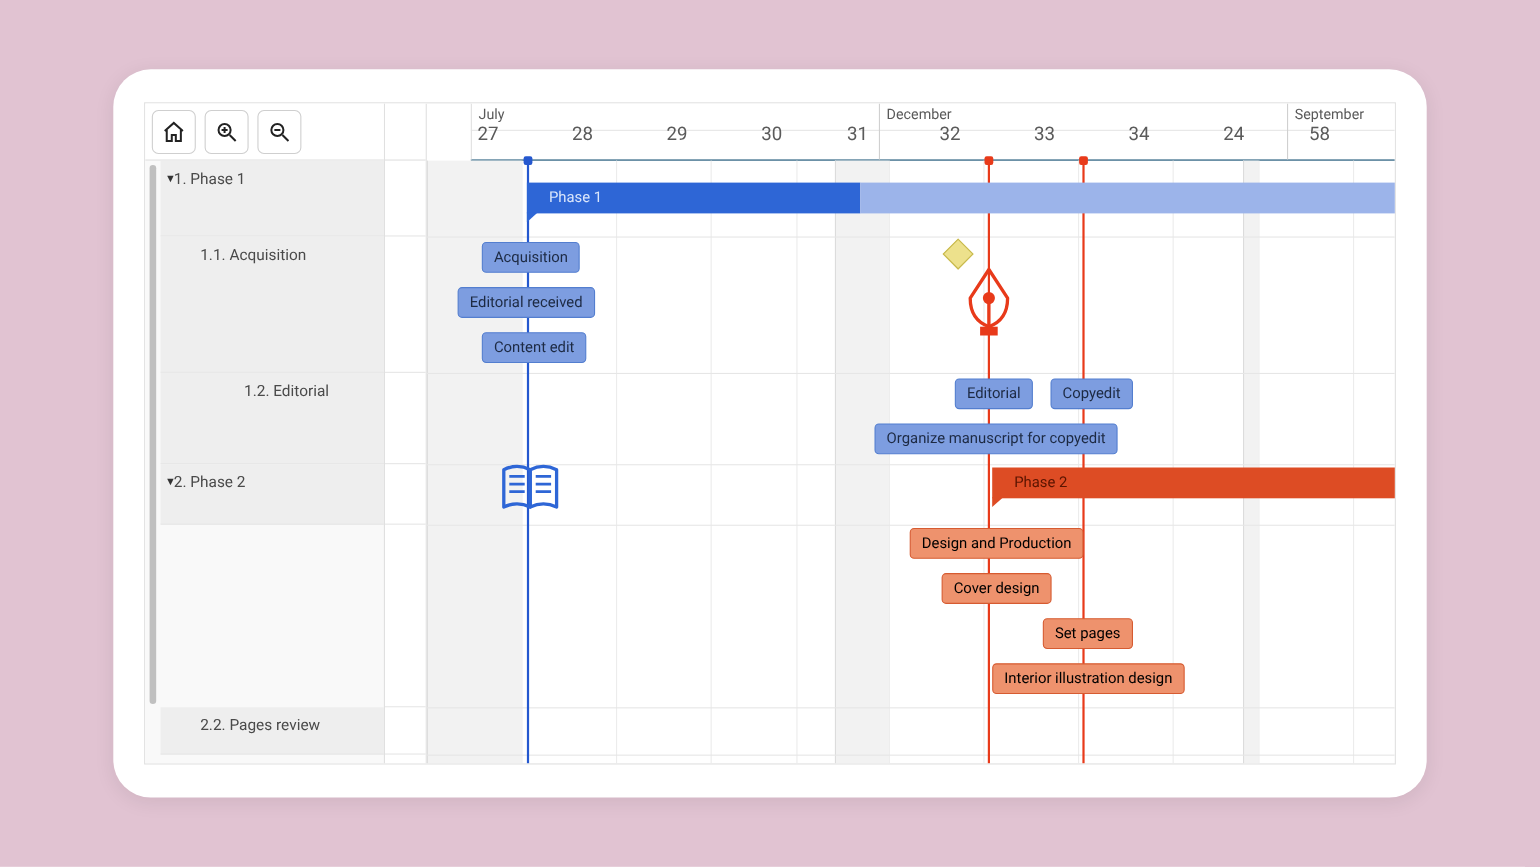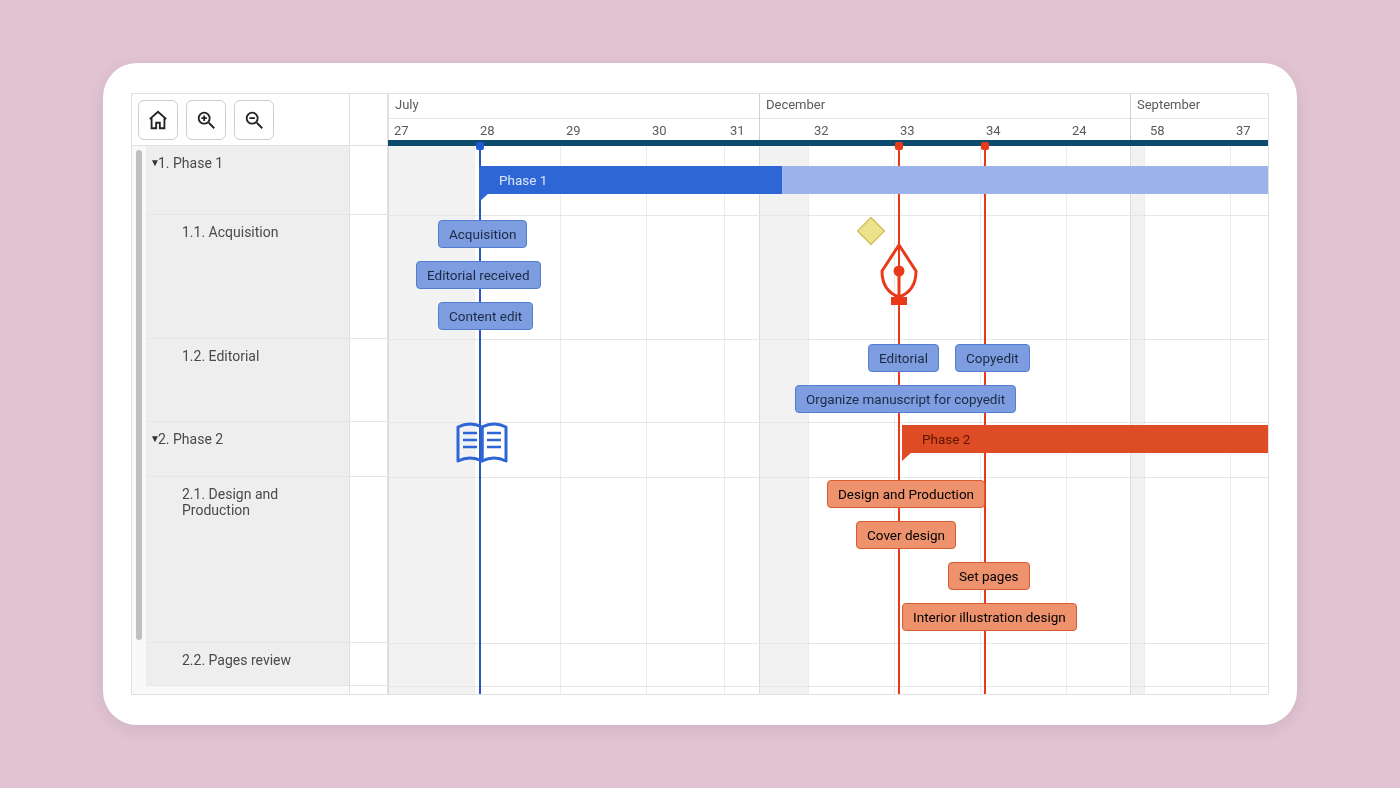--- a/index.html
+++ b/index.html
@@ -90,43 +90,44 @@
   .trow.indent { padding-left:36px; }
   .trow .caret {
     position:absolute; left:4px; top:11px;
     font-size:10px; color:#333;
     cursor:pointer;
   }
 
   
   .r1 { top:0;   height:69px; }   
   .r2 { top:69px;  height:124px; } 
-  .r3 { top:193px; height:83px; }  
+  .r3 { top:193px; height:83px;text-align:center; }  
   .r4 { top:276px; height:55px; }  
   .r5 { top:331px; height:166px;}  
   .r6 { top:497px; height:43px; border-bottom:1px solid #e6e6e6;} 
 
   
   .midcol .mrow { position:absolute; left:0; right:0; border-bottom:1px solid #e6e6e6; }
 
   
   .thead {
     height:52px;
-    border-bottom:6px solid #0c4a6e;
+    border-bottom:1px solid #0c4a6e;
     position:relative;
     background:#fff;
+    margin-left:40px;
   }
   .thead .mcell {
     position:absolute; top:0; bottom:0; border-left:1px solid #e0e0e0;
     padding:3px 6px; font-size:13px; color:#5a5a5a;
   }
   .thead .divider { position:absolute; left:0; right:0; top:24px; height:1px; background:#e6e6e6;}
   .thead .wlabel {
-    position:absolute; top:29px; height:23px;
-    padding:0 6px; font-size:13px; color:#5a5a5a;
+    position:absolute; top:18px; height:23px;
+    padding:0 6px; font-size:17px; color:#5a5a5a;
   }
 
   
   .tbody { position:absolute; left:0; right:0; top:52px; bottom:0; }
   .tbody .gcol {
     position:absolute; top:0; bottom:0; border-left:1px solid #ececec;
   }
   .tbody .gcol.month { border-left:1px solid #dcdcdc; }
   .tbody .mbg {
     position:absolute; top:0; bottom:0; background:#f2f2f2;
@@ -220,23 +221,20 @@
         </div>
         <div class="trow r2 indent">
           <span>1.1. Acquisition</span>
         </div>
         <div class="trow r3 indent">
           <span>1.2. Editorial</span>
         </div>
         <div class="trow r4">
           <span class="caret">▼</span>
           <span>2. Phase 2</span>
-        </div>
-        <div class="trow r5 indent">
-          <span>2.1. Design and Production</span>
         </div>
         <div class="trow r6 indent">
           <span>2.2. Pages review</span>
         </div>
       </div>
     </div>
 
     <div class="midcol">
       <div style="height:52px;border-bottom:1px solid #e0e0e0"></div>
       <div class="mrow r1" style="top:52px"></div>

